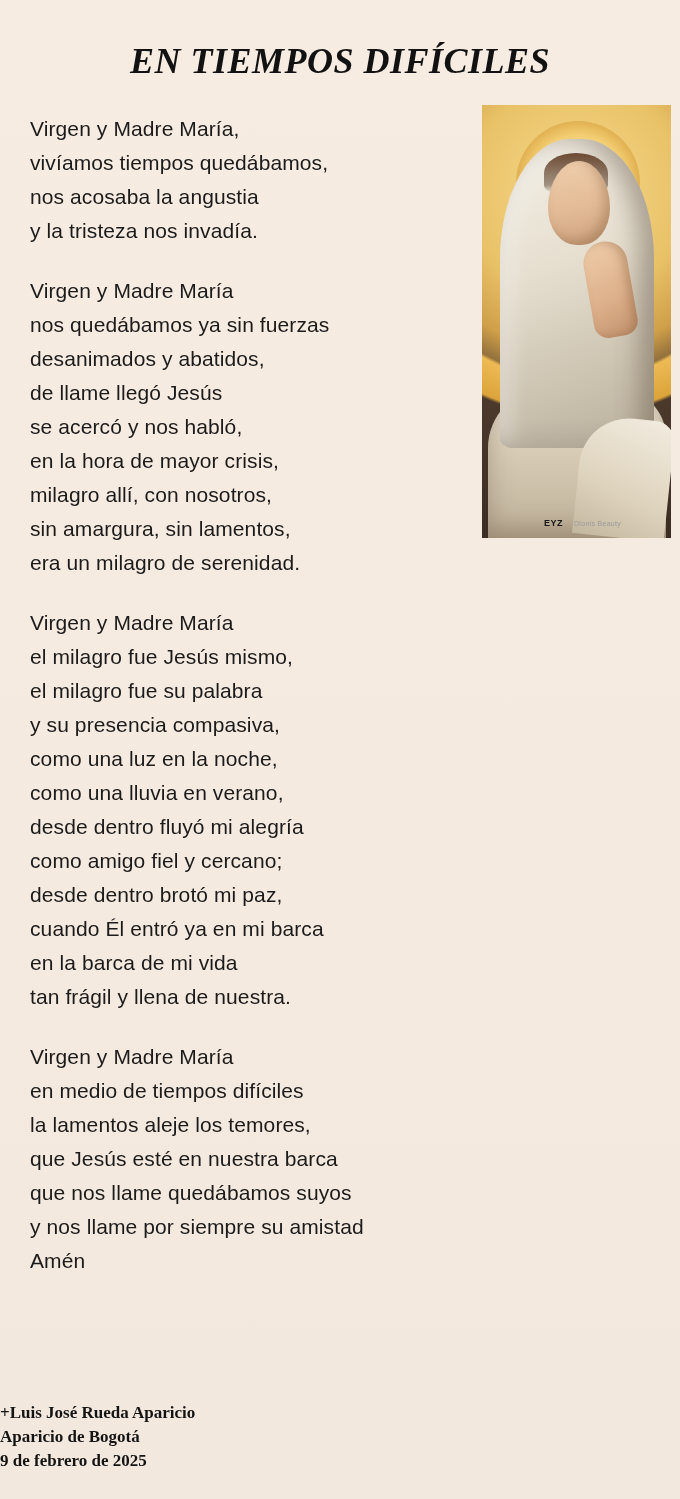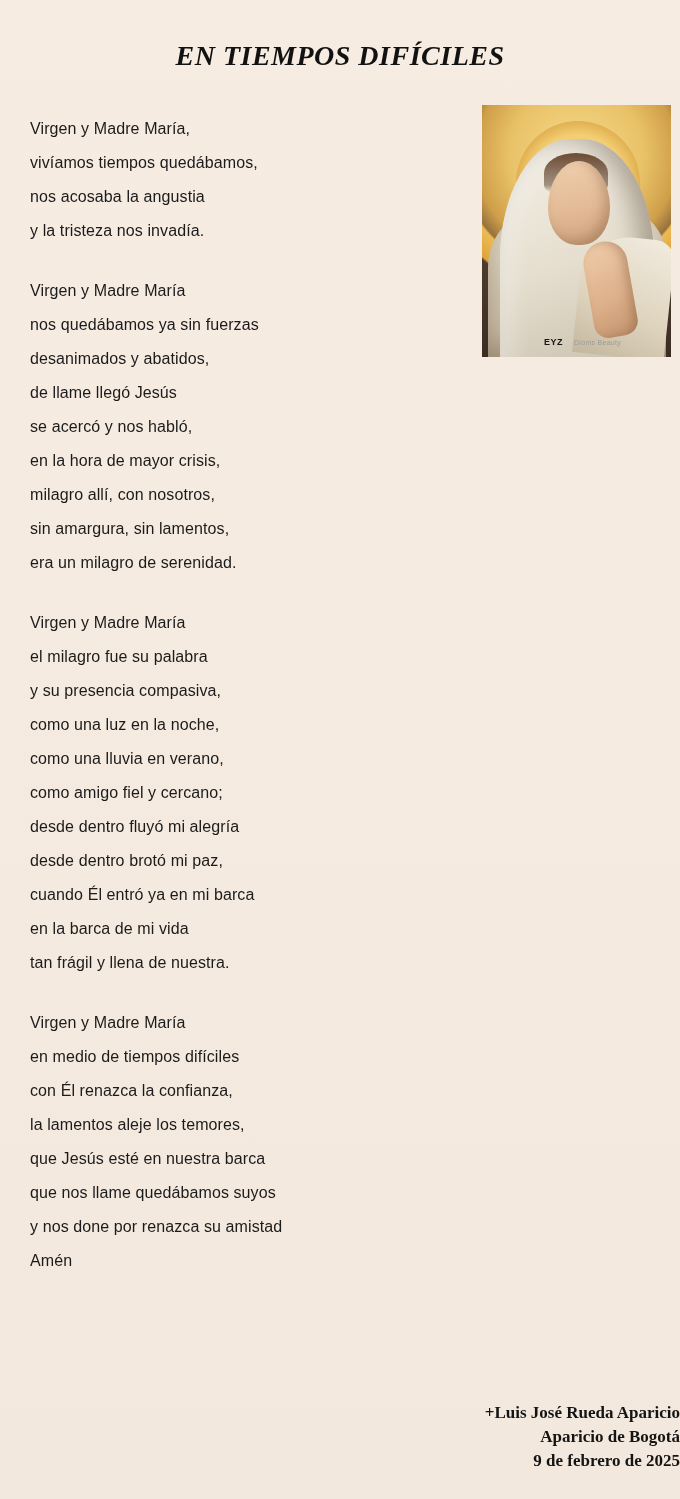--- a/index.html
+++ b/index.html
@@ -17,50 +17,50 @@
   }
   .page {
     position: relative;
     width: 680px;
     height: 1499px;
     box-sizing: border-box;
     background: linear-gradient(180deg, #f7ece2 0%, #f5eadf 60%, #f3e8dd 100%);
   }
   .title {
     text-align: center;
-    font-size: 28px;
+    font-size: 36px;
     font-weight: bold;
     font-style: italic;
     letter-spacing: 0.5px;
     color: #121212;
     padding-top: 40px;
     font-family: "Liberation Serif", serif;
   }
   .poem {
     position: absolute;
     top: 112px;
     left: 30px;
     width: 620px;
-    font-size: 16px;
+    font-size: 21px;
     line-height: 34px;
     color: #1b1b1b;
     letter-spacing: 0.1px;
   }
   .stanza {
     margin: 0 0 26px 0;
   }
   .line {
     white-space: pre;
   }
   .image-wrap {
     position: absolute;
     top: 105px;
     right: 9px;
     width: 189px;
-    height: 252px;
+    height: 433px;
     overflow: hidden;
     background: #2b2420;
   }
   .art {
     position: absolute;
     inset: 0;
     background:
       radial-gradient(circle at 50% 20%, rgba(255,214,120,0.0) 52%, rgba(242,190,86,0.95) 53%, rgba(236,176,60,0.9) 62%, rgba(0,0,0,0) 63%),
       radial-gradient(circle at 50% 20%, #f6d98a 0%, #e9c268 30%, #cf9f49 45%, rgba(120,85,45,0) 60%),
       linear-gradient(180deg, #46372c 0%, #5a4435 35%, #4a382b 70%, #3b2d23 100%);
@@ -149,21 +149,21 @@
     left: 92px;
     font-size: 7px;
     color: #9b9b9b;
     letter-spacing: 0.3px;
   }
   .credits {
     position: absolute;
     left: 0;
     right: 0;
     bottom: 26px;
-    text-align: right;
+    text-align: left;
     font-size: 17px;
     font-weight: bold;
     line-height: 24px;
     color: #141414;
     font-family: "Liberation Serif", serif;
   }
 </style>
 </head>
 <body>
 
@@ -197,39 +197,39 @@
         <div class="line">desanimados y abatidos,</div>
         <div class="line">de llame llegó Jesús</div>
         <div class="line">se acercó y nos habló,</div>
         <div class="line">en la hora de mayor crisis,</div>
         <div class="line">milagro allí, con nosotros,</div>
         <div class="line">sin amargura, sin lamentos,</div>
         <div class="line">era un milagro de serenidad.</div>
       </div>
       <div class="stanza">
         <div class="line">Virgen y Madre María</div>
+        <div class="line">el milagro fue Jesús mismo,</div>
         <div class="line">el milagro fue su palabra</div>
         <div class="line">y su presencia compasiva,</div>
         <div class="line">como una luz en la noche,</div>
         <div class="line">como una lluvia en verano,</div>
+        <div class="line">desde dentro fluyó mi alegría</div>
         <div class="line">como amigo fiel y cercano;</div>
-        <div class="line">desde dentro fluyó mi alegría</div>
         <div class="line">desde dentro brotó mi paz,</div>
         <div class="line">cuando Él entró ya en mi barca</div>
         <div class="line">en la barca de mi vida</div>
         <div class="line">tan frágil y llena de nuestra.</div>
       </div>
       <div class="stanza">
         <div class="line">Virgen y Madre María</div>
         <div class="line">en medio de tiempos difíciles</div>
-        <div class="line">con Él renazca la confianza,</div>
         <div class="line">la lamentos aleje los temores,</div>
         <div class="line">que Jesús esté en nuestra barca</div>
         <div class="line">que nos llame quedábamos suyos</div>
-        <div class="line">y nos done por renazca su amistad</div>
+        <div class="line">y nos llame por siempre su amistad</div>
         <div class="line">Amén</div>
       </div>
     </div>
 
   <div class="credits">
     <div>+Luis José Rueda Aparicio</div>
     <div>Aparicio de Bogotá</div>
     <div>9 de febrero de 2025</div>
   </div>
 

